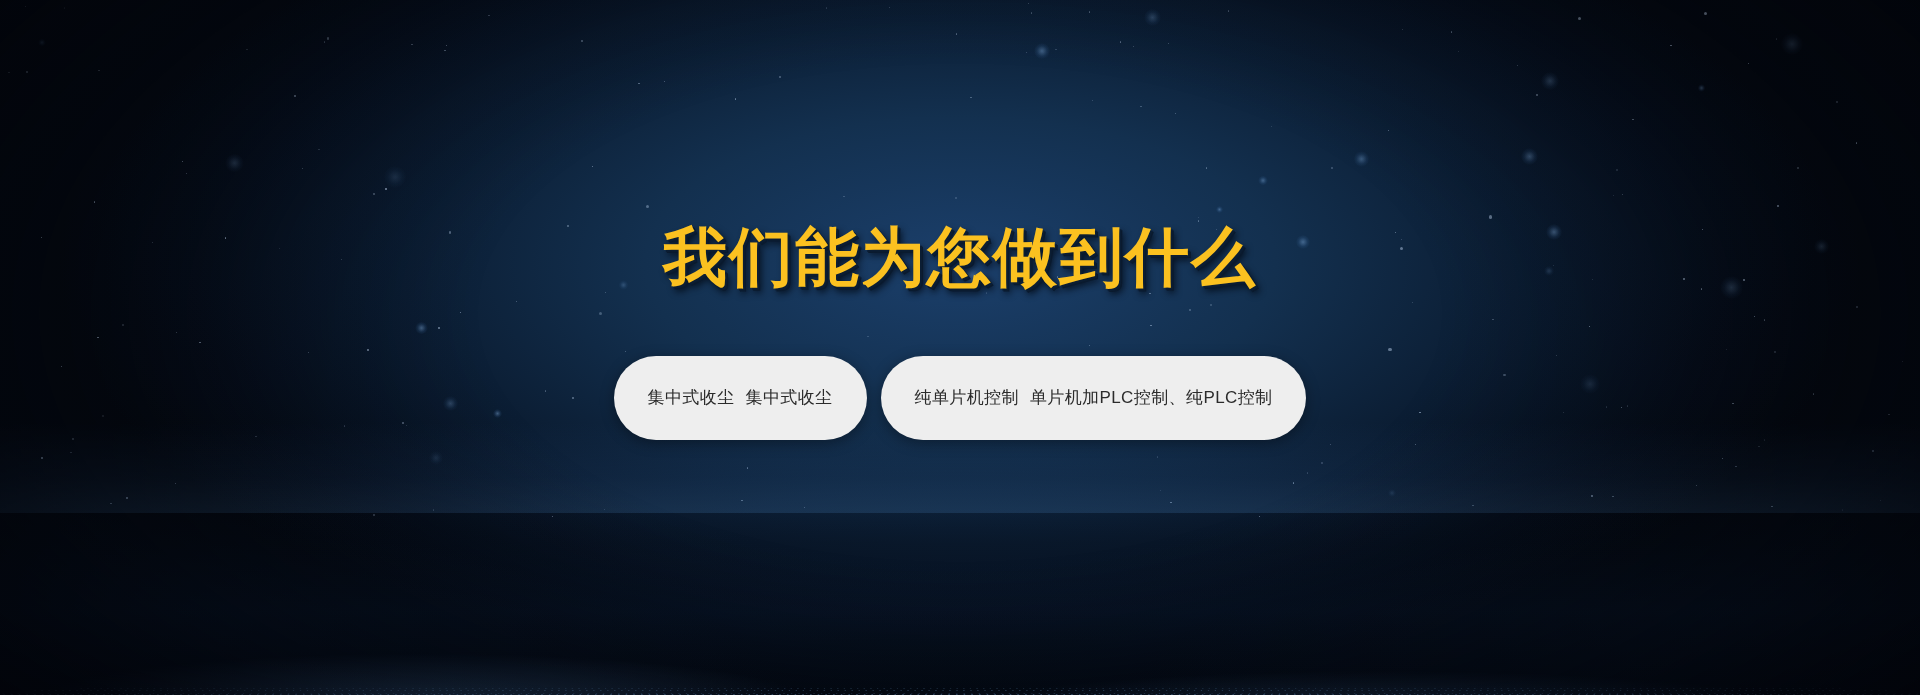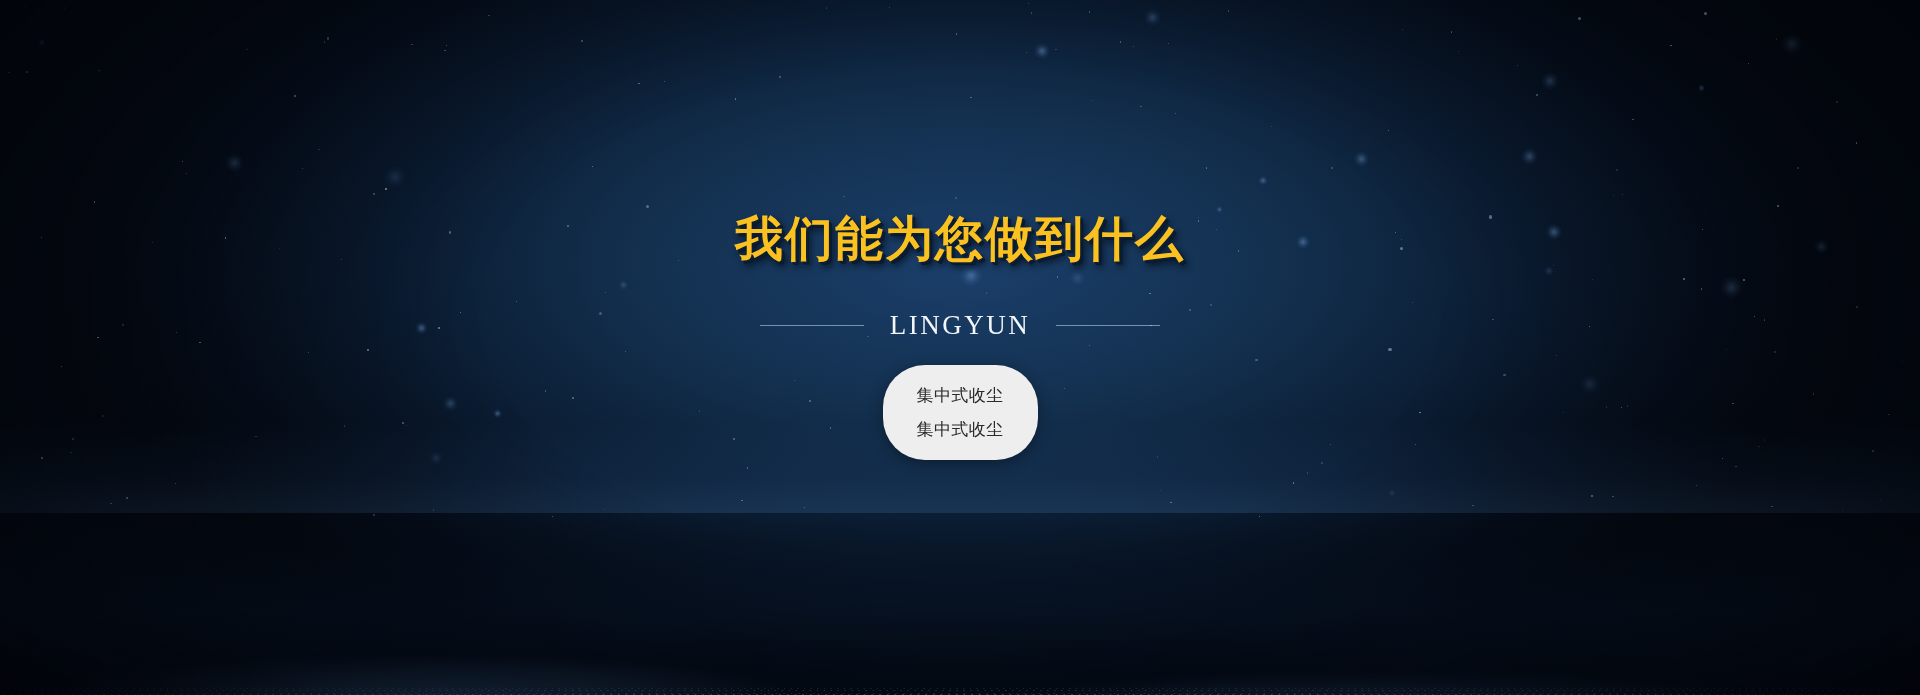--- a/index.html
+++ b/index.html
@@ -56,21 +56,21 @@
   }
 
   .content{
     position:absolute;left:0;right:0;top:0;bottom:0;
     display:flex;flex-direction:column;align-items:center;
     padding-top:182px;
   }
   .headline{
     font-family:"DejaVu Sans","Liberation Sans",sans-serif;
     font-weight:700;
-    font-size:48px;
+    font-size:64px;
     line-height:1;
     letter-spacing:2px;
     color:#fbc120;
     text-shadow:
        2px 2px 0 #0b1d33,
        3px 3px 0 #0a1a2e,
        4px 5px 7px rgba(2,8,18,.85);
     white-space:nowrap;
   }
   .sub-row{
@@ -88,21 +88,21 @@
     text-shadow:0 1px 3px rgba(0,0,0,.55);
   }
   .cards{
     display:flex;align-items:center;justify-content:center;gap:14px;
     margin-top:24px;
   }
   .card{
     background:#eeeeee;
     border-radius:42px;
     padding:19px 34px;
-    display:flex;flex-direction:column;align-items:center;justify-content:center;gap:11px;
+    display:flex;flex-direction:row;align-items:center;justify-content:center;gap:11px;
     box-shadow:0 3px 14px rgba(0,0,0,.35);
     min-height:46px;
   }
   .card .line{
     font-size:17px;color:#2b2b2b;white-space:nowrap;letter-spacing:.4px;
   }
 </style>
 </head>
 <body>
 
@@ -323,31 +323,30 @@
     <div class="dots"></div>
     <div class="wave"></div>
   </div>
 
   <div class="vignette"></div>
 
   <div class="content">
 
     <h1 class="headline">我们能为您做到什么</h1>
 
-    <div class="sub-row">
-      <span class="divider"></span>
-      <span class="sub-en">LINGYUN</span>
-      <span class="divider"></span>
-    </div>
 
 
     <div class="cards">
 
       <div class="card">
         <span class="line">集中式收尘</span>
         <span class="line">集中式收尘</span>
       </div>
 
 
+      <div class="card">
+        <span class="line">纯单片机控制</span>
+        <span class="line">单片机加PLC控制、纯PLC控制</span>
+      </div>
 
     </div>
   </div>
 </div>
 
 </body></html>

